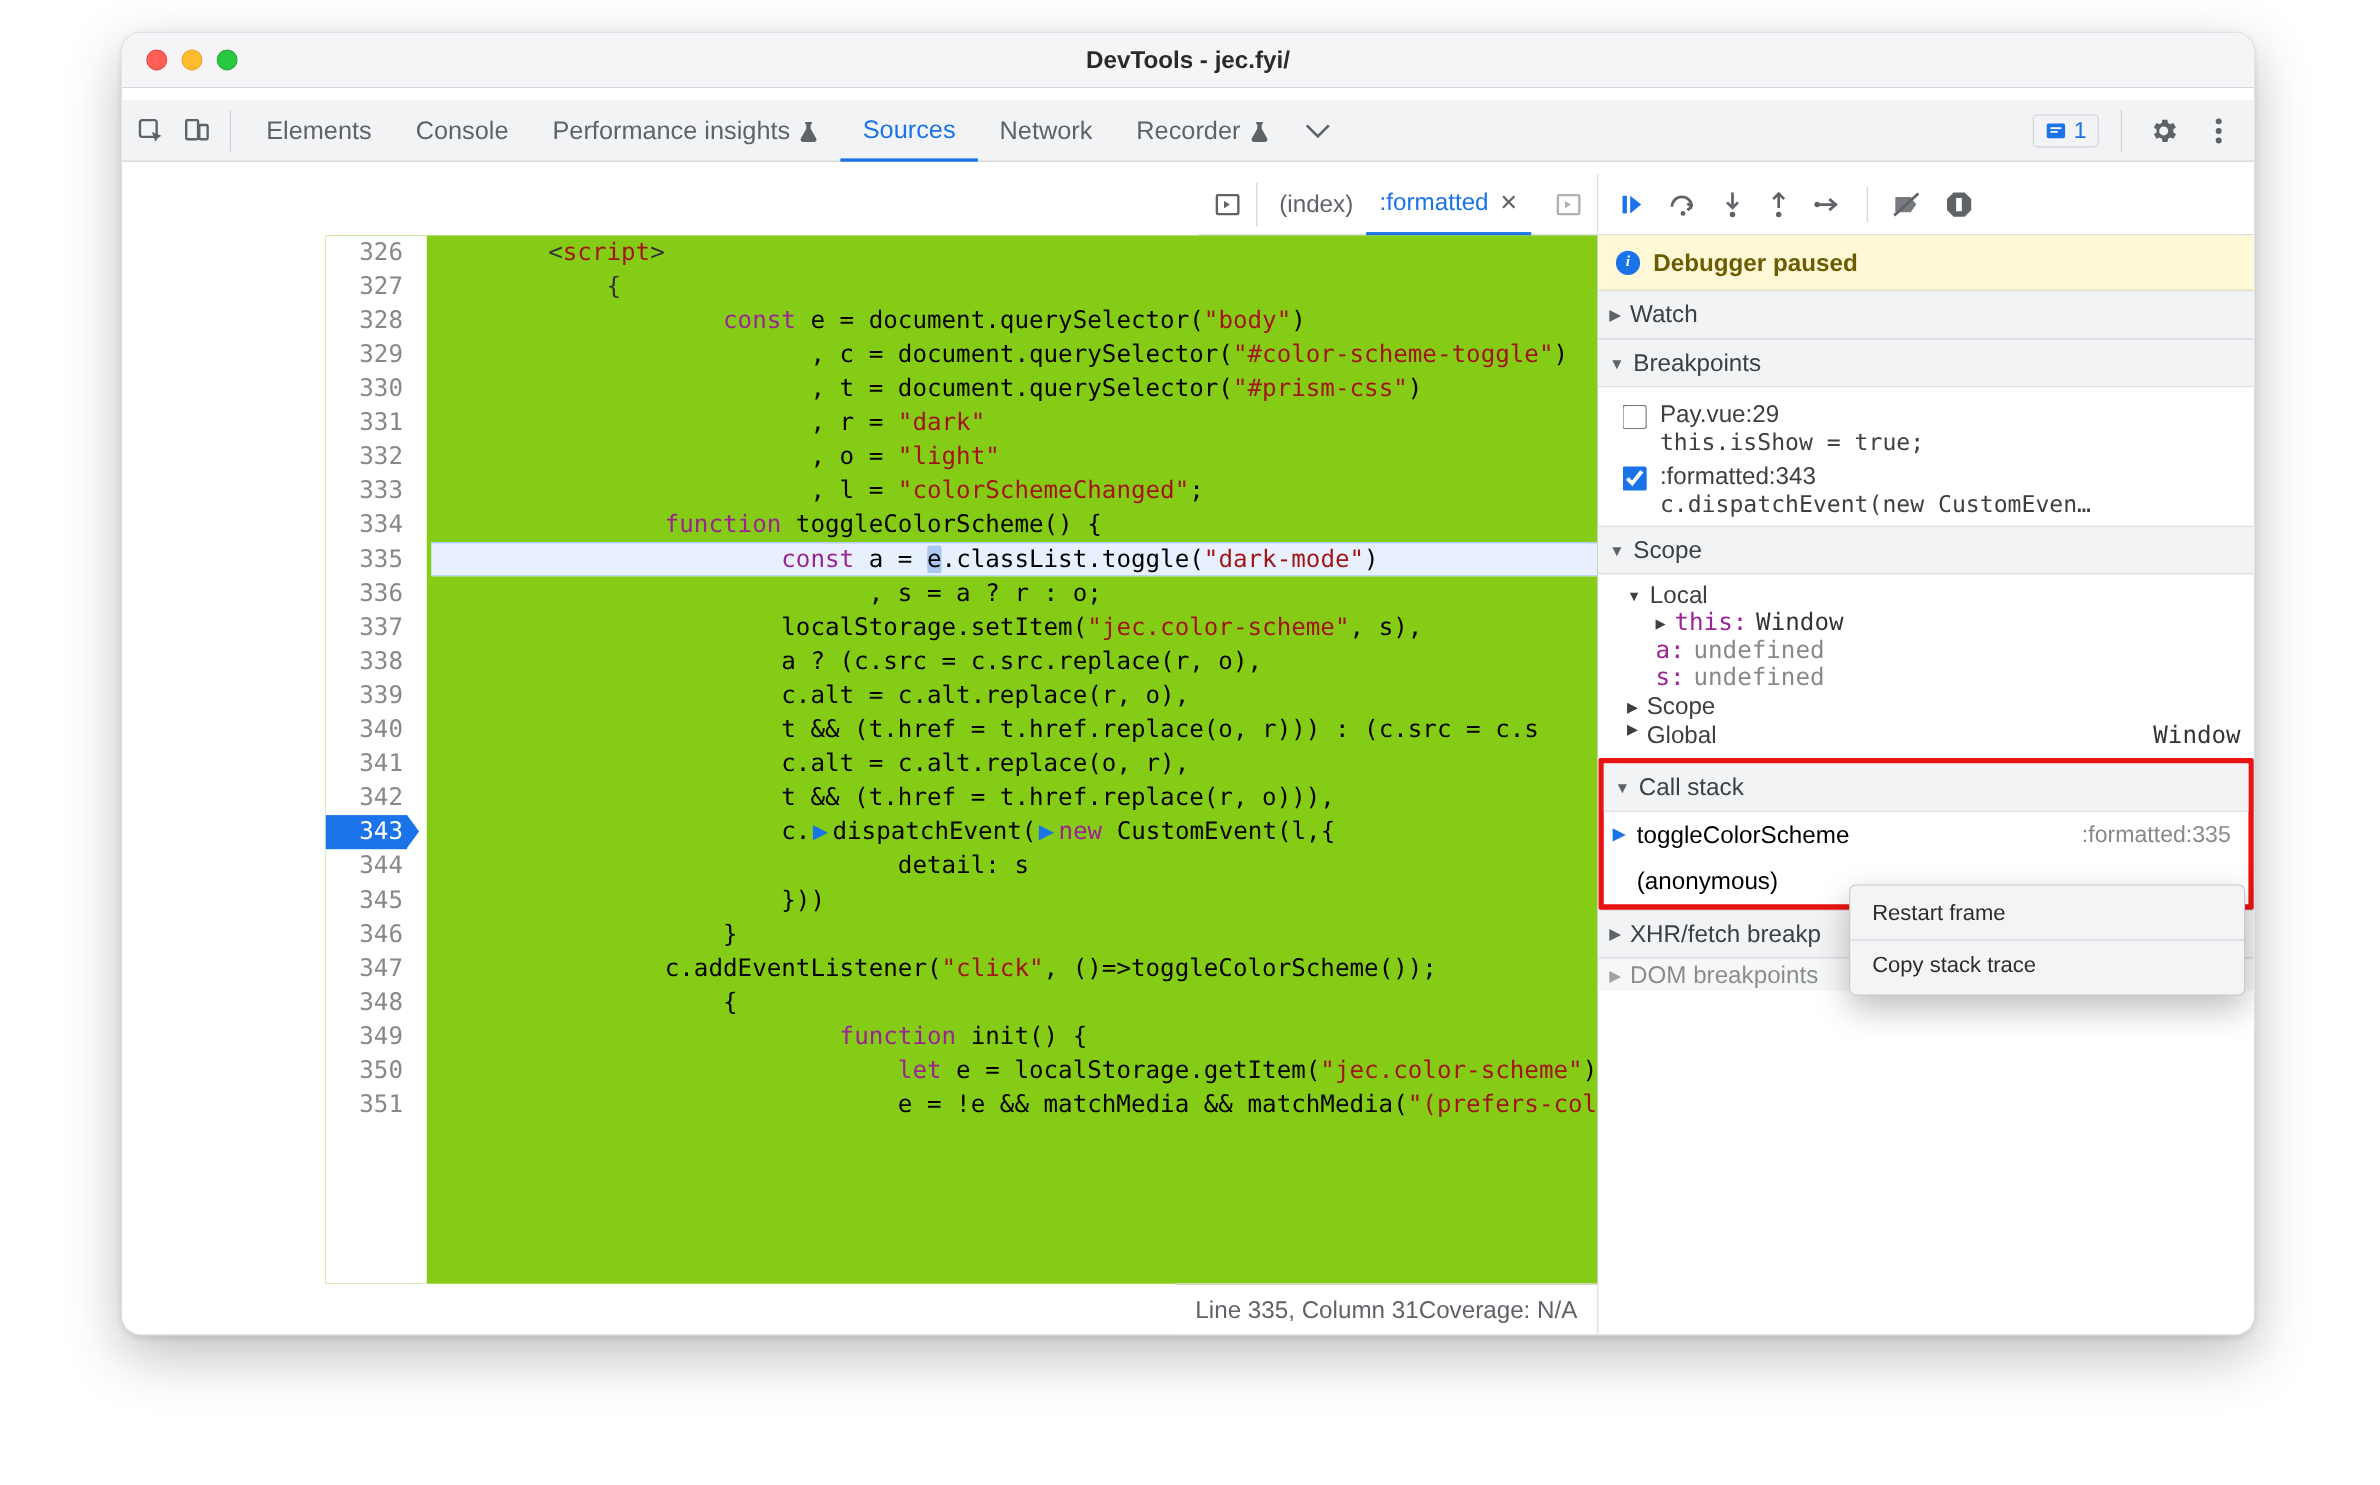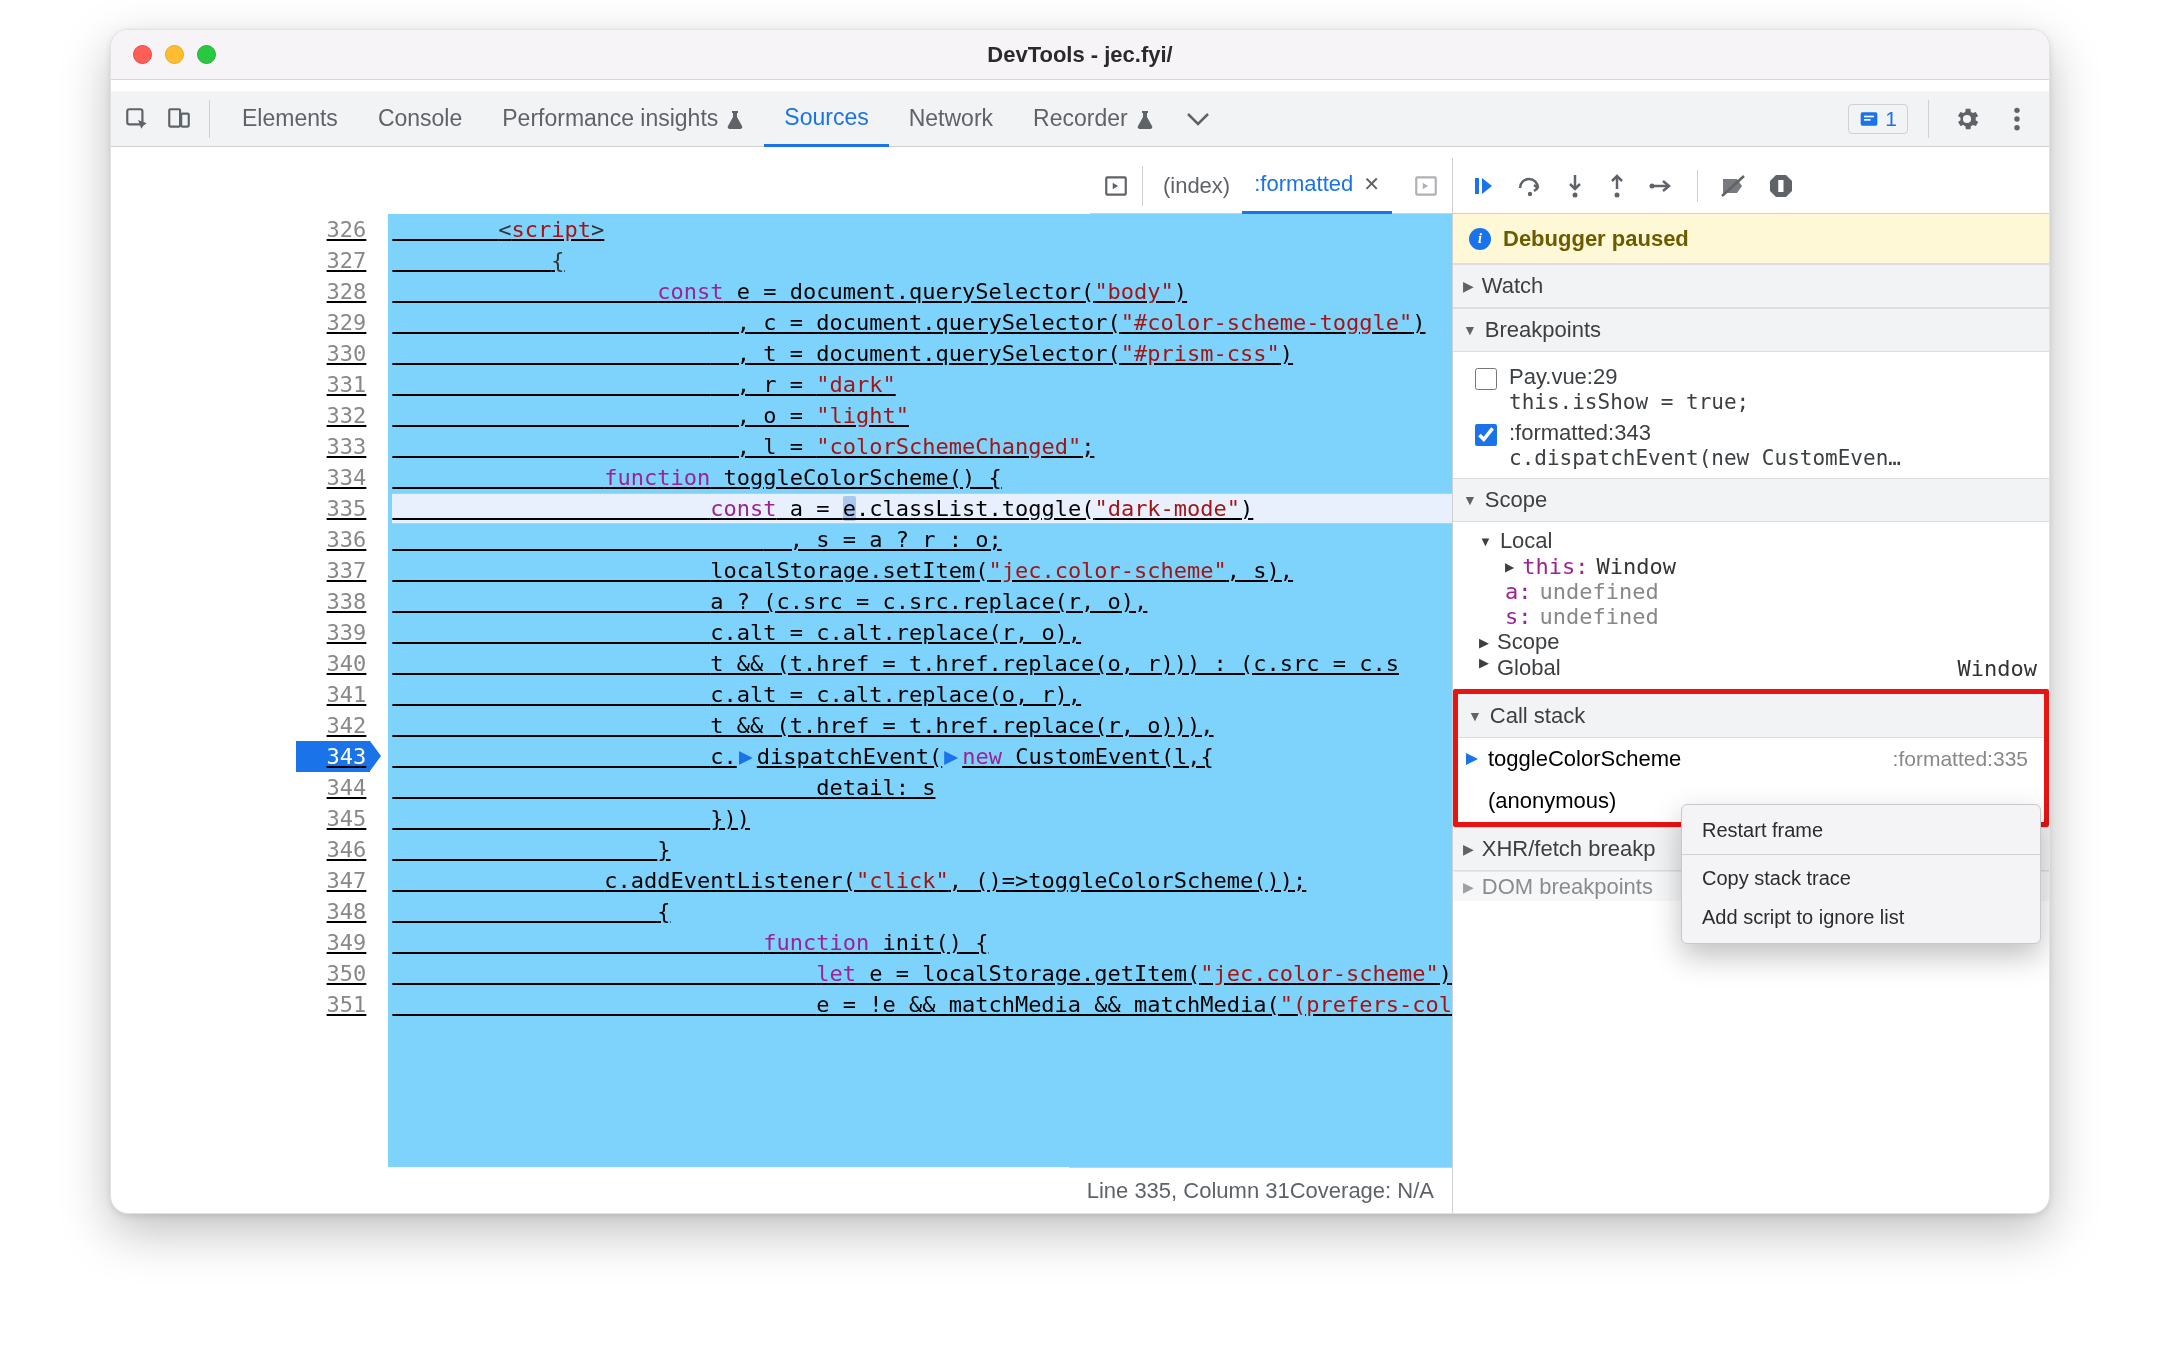--- a/index.html
+++ b/index.html
@@ -41,21 +41,21 @@
   .workarea { flex:1; display:flex; min-height:0; }
   .left-pane { flex: 1 1 auto; display:flex; flex-direction:column; border-right:1px solid #cfcfd4; min-width:0;align-items:flex-end; }
   .right-pane { width:596px; flex:none; display:flex; flex-direction:column; min-height:0;}
   
   .editor-tabs { height:56px; border-bottom:1px solid #cfcfd4; display:flex; align-items:center; padding:0 8px; gap:8px; background:#fff; }
   .editor-tabs .vline { width:1px; height:40px; background:#cfcfd4; }
   .etab { display:flex; align-items:center; gap:10px; padding:0 12px; height:56px; font-size:22px; color:#5f6368; cursor:pointer;}
   .etab.active { color:#1a73e8; border-bottom:3px solid #1a73e8; }
   .close-x { font-size:20px; color:#5f6368;}
   
-  .editor { flex:1; display:flex; font-family: Menlo, Consolas, monospace; font-size:22px; line-height:31px; overflow:hidden; background:#7dd3fc;text-decoration:underline;}
+  .editor { flex:1; display:flex; font-family: Menlo, Consolas, monospace; font-size:22px; line-height:31px; overflow:hidden; background:#84cc16;}
   .gutter { width:92px; text-align:right; padding-right:18px; color:#888; background:#fff; user-select:none;}
   .gutter div { height:31px; padding-right:4px;}
   .code { flex:1; position:relative; white-space:pre; overflow:hidden; padding-left:4px;}
   .codeline { height:31px; }
   .hl-line { background:#e8f0fe; box-shadow: inset 0 -1px 0 #aecbfa, inset 0 1px 0 #aecbfa; }
   .sel { background:#a9c7ef; border-radius:2px; padding:0 0;}
   .gutter .bp { background:#1a73e8; color:#fff; position:relative;}
   .gutter .bp::after { content:""; position:absolute; right:-11px; top:0; width:0; height:0; border-top:15.5px solid transparent; border-bottom:15.5px solid transparent; border-left:11px solid #1a73e8;}
   .tok-kw { color:#9b2393; }
   .tok-tag { color:#a31515; }
@@ -389,18 +389,17 @@
           </div>
         <div class="section-hd" style="opacity:.6; border-bottom:none; height:30px; overflow:hidden;">
             <span class="tri">▶</span>
             <span>DOM breakpoints</span>
           </div>
 
         <div class="ctxmenu" style="right:8px; top:646px;" id="ctxmenu-host">
             <div class="item">Restart frame</div>
             <div class="sep"></div>
             <div class="item">Copy stack trace</div>
-            <div class="item">Add script to ignore list</div>
           </div>
       </div>
     </div>
   </div>
 </div>
 
 </body></html>

